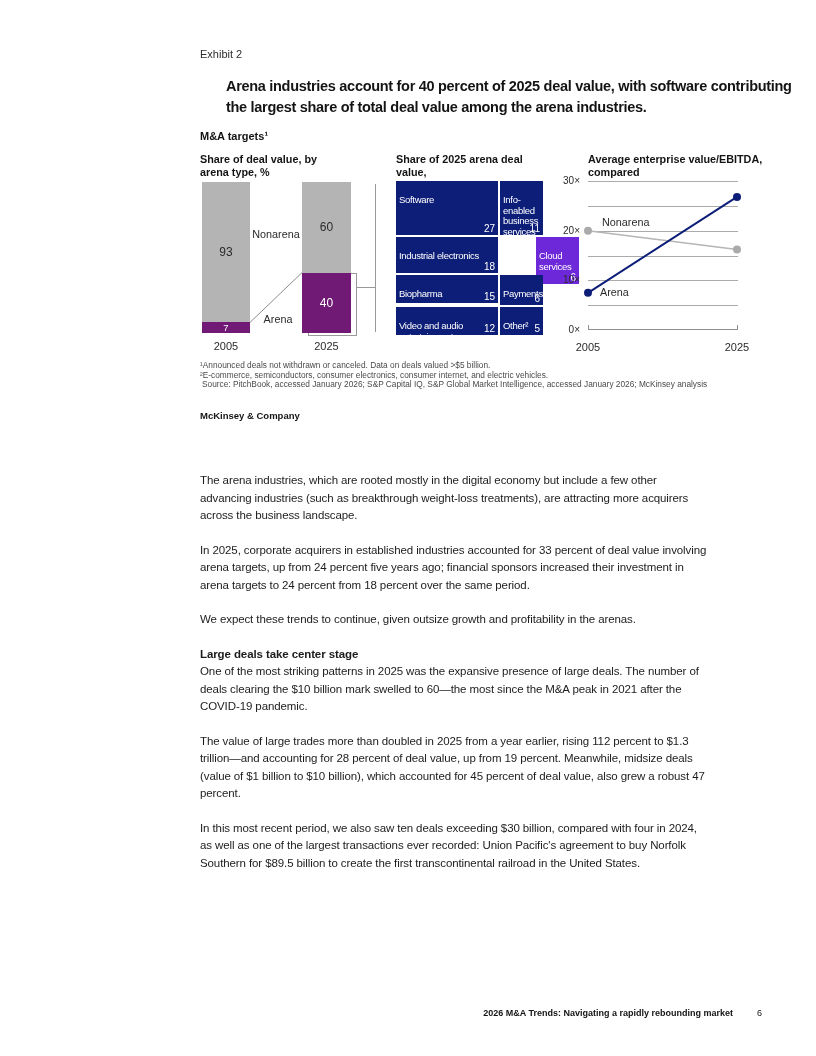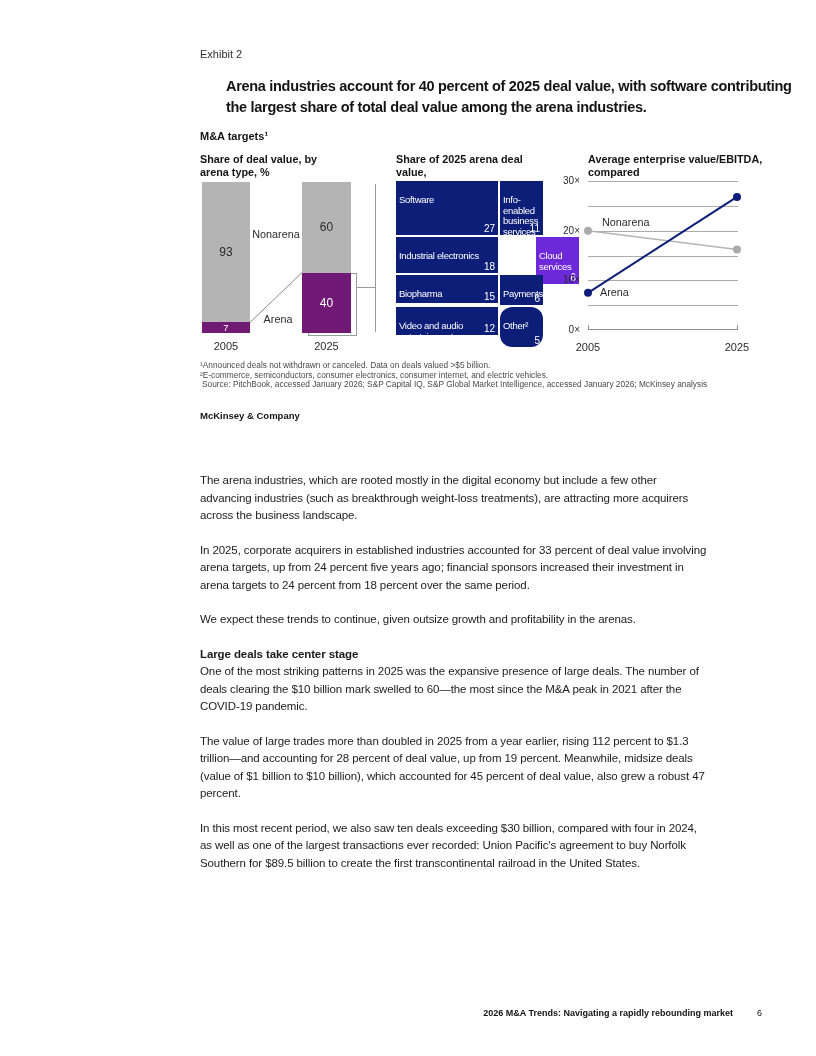--- a/index.html
+++ b/index.html
@@ -144,21 +144,21 @@
         <span class="tm-value">11</span>
       </div>
       <div class="tm-cell" style="left: 104px; top: 56px; width: 43px; height: 47px; background: #6d28d9; margin-left: 36px;">
         <div>Cloud services</div>
         <span class="tm-value">6</span>
       </div>
       <div class="tm-cell" style="left: 104px; top: 94px; width: 43px; height: 30px; background: rgb(13, 30, 120);">
         <div>Payments</div>
         <span class="tm-value">6</span>
       </div>
-      <div class="tm-cell" style="left: 104px; top: 126px; width: 43px; height: 40px; background: rgb(13, 30, 120); border-radius: 12px;">
+      <div class="tm-cell" style="left: 104px; top: 126px; width: 43px; height: 28px; background: rgb(13, 30, 120);">
         <div>Other²</div>
         <span class="tm-value">5</span>
       </div>
     </div>
 
   <div class="abs line-plot" id="line-plot">
       <div class="gridline" style="top: 0px;"></div>
       <div class="gridline" style="top: 24.8px;"></div>
       <div class="gridline" style="top: 49.7px;"></div>
       <div class="gridline" style="top: 74.5px;"></div>

